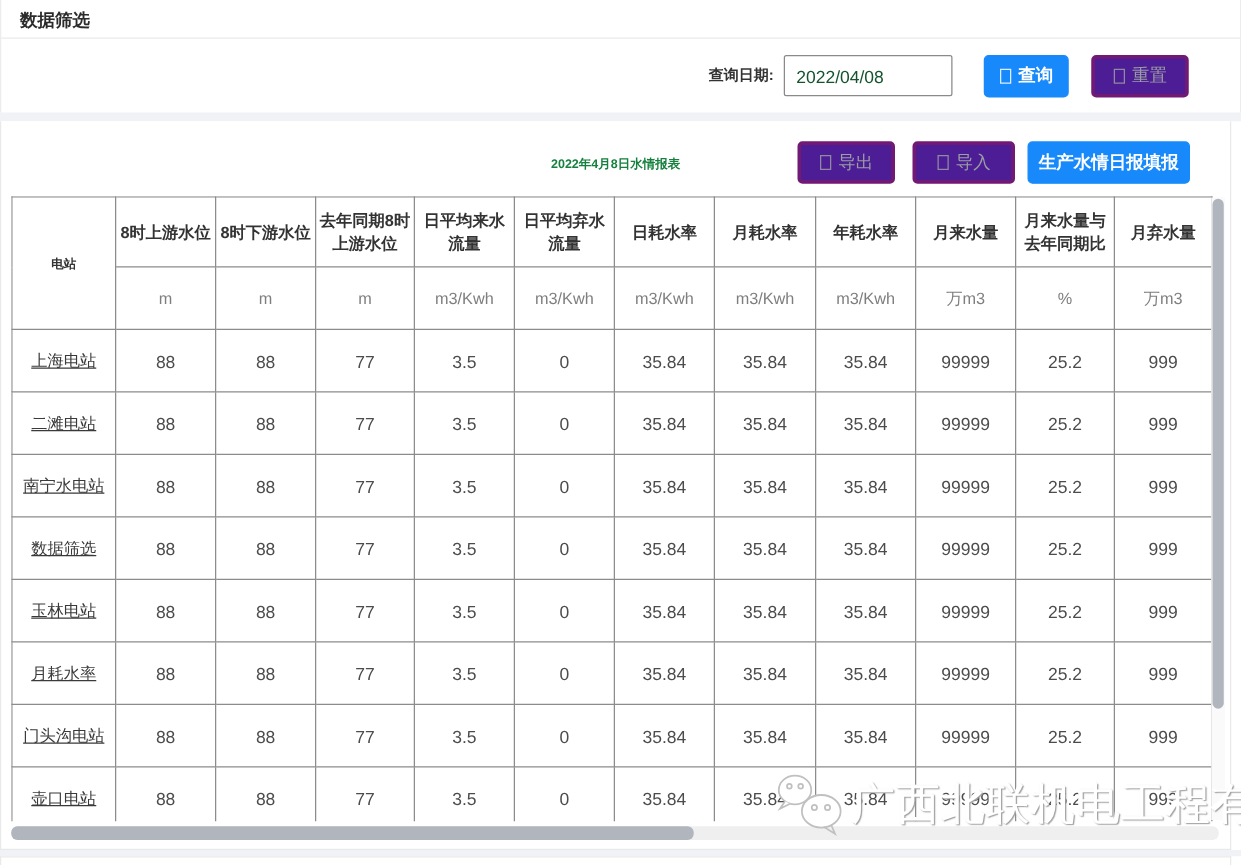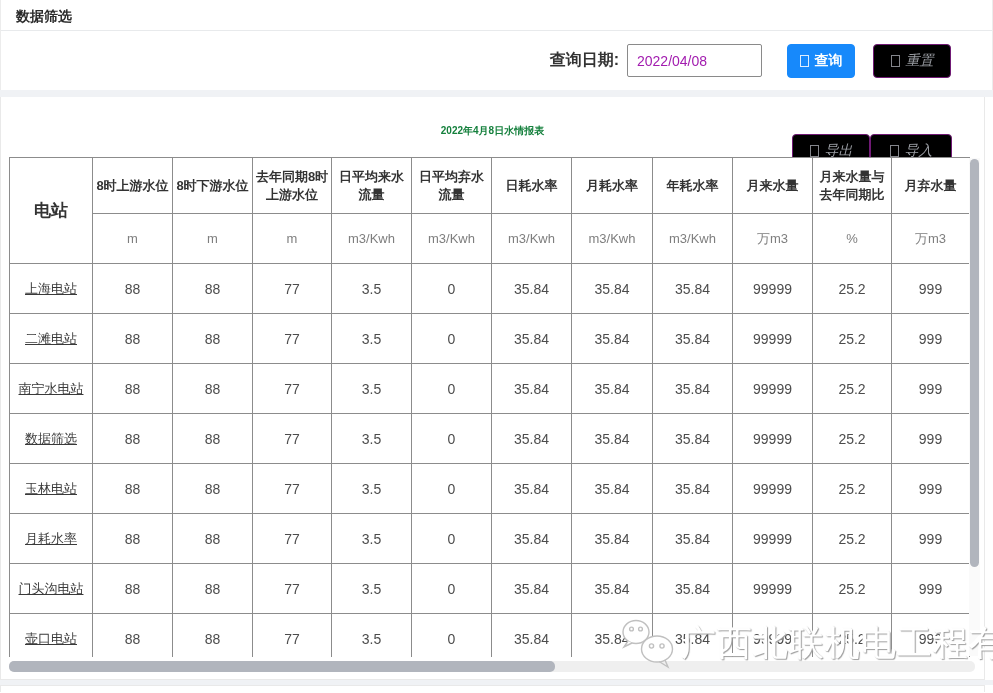--- a/index.html
+++ b/index.html
@@ -2,46 +2,46 @@
 <html><head>
 <meta charset="utf-8">
 <style>
   * { margin:0; padding:0; box-sizing:border-box; }
   html,body { width:993px; height:693px; background:#fff; font-family:"Liberation Sans","DejaVu Sans",sans-serif; color:#333; overflow:hidden; }
 
   
   .filter-card { width:993px; background:#fff; border-left:1px solid #ececec; border-right:1px solid #ececec; }
   .filter-header { height:31px; padding:8px 15px 0 15px; font-size:14px; font-weight:600; color:#2b2b2b; border-bottom:1px solid #e8eaec; }
   .filter-body { height:59px; display:flex; align-items:center; justify-content:flex-end; padding-right:41px; }
-  .date-label { font-size:16px; font-weight:600; color:#333; margin-right:8px; }
-  .date-input { width:135px; height:33px; border:1px solid #8a8a8a; border-radius:2px; padding:0 9px; font-size:14px; color:#a21caf; background:#fff; font-family:inherit; }
+  .date-label { font-size:12px; font-weight:600; color:#333; margin-right:8px; }
+  .date-input { width:135px; height:33px; border:1px solid #8a8a8a; border-radius:2px; padding:0 9px; font-size:14px; color:#14532d; background:#fff; font-family:inherit; }
   .btn { height:34px; border-radius:4px; font-size:14px; cursor:pointer; display:inline-flex; align-items:center; justify-content:center; font-family:inherit; }
   .btn-primary { background:#1789fb; border:1px solid #1789fb; color:#fff; font-weight:600; }
-  .btn-plain { background:#000000; border:1px solid #701a75; color:#9b9ea4; font-weight:400;font-style:italic; }
+  .btn-plain { background:#4c1d95; border:3px solid #701a75; color:#9b9ea4; font-weight:400; }
   .btn-query { width:68px; margin-left:25px; }
   .btn-reset { width:78px; margin-left:18px; }
   .tofu { display:inline-block; width:9px; height:12px; border:1px solid currentColor; margin-right:6px; opacity:.85; }
 
   .page-gap { height:7px; background:#f0f2f5; width:993px; }
 
   
   .report-card { position:relative; width:985px; height:583px; background:#fff; border:1px solid #e9e9e9; border-top:none; }
   .report-toolbar { position:relative; height:60px; }
   .report-title { position:absolute; left:50%; top:27px; transform:translateX(-50%); font-size:10px; font-weight:700; color:#15803d; white-space:nowrap; }
-  .toolbar-btns { position:absolute; right:32px; top:37px; display:flex;padding-left:41px; }
+  .toolbar-btns { position:absolute; right:32px; top:16px; display:flex;padding-left:41px; }
   .btn-export { width:78px; }
-  .btn-import { width:82px; margin-left:0; }
+  .btn-import { width:82px; margin-left:14px; }
   .btn-fill { padding:0 8px; margin-left:10px; font-size:14px; }
 
   
   .table-zone { position:relative; margin-left:8px; width:972px; height:500px; overflow:hidden; }
   table { border-collapse:collapse; table-layout:fixed; width:960px; background:#fff; }
   th, td { border:1px solid #8c8c8c; text-align:center; vertical-align:middle; padding:2px; }
   thead th.col-h { height:56px; font-size:13px; font-weight:700; color:#333; line-height:1.35; }
-  th.station-h { font-size:17px; font-weight:700; color:#333; }
+  th.station-h { font-size:10px; font-weight:700; color:#333; }
   td.unit-cell { height:50px; font-size:13px; color:#7e7e7e; font-weight:400; }
   td.station-cell { height:50px; font-size:13px; color:#3a3a3a; font-weight:400;text-decoration:underline; }
   td.value-cell { height:50px; font-size:14px; color:#4c4c4c; }
 
   
   .vscroll { position:absolute; left:960px; top:1px; width:11px; height:498px; background:#fafafa; }
   .vscroll-thumb { position:absolute; top:1px; left:1px; width:9px; height:408px; background:#b1b5bd; border-radius:5px; }
   .hscroll { margin-left:8px; margin-top:4px; position:relative; width:966px; height:11px; background:#efefef; border-radius:5px; }
   .hscroll-thumb { position:absolute; left:0; top:0; width:546px; height:11px; background:#b1b5bd; border-radius:5px; }
 
@@ -79,20 +79,23 @@
   <div class="report-toolbar">
     <div class="report-title">2022年4月8日水情报表</div>
     <div class="toolbar-btns">
       <button class="btn btn-plain btn-export">
         <span class="tofu"></span>
         <span>导出</span>
       </button>
       <button class="btn btn-plain btn-import">
         <span class="tofu"></span>
         <span>导入</span>
+      </button>
+      <button class="btn btn-primary btn-fill">
+        <span>生产水情日报填报</span>
       </button>
     </div>
   </div>
 
   <div class="table-zone">
     <table id="report-table">
       <colgroup>
           <col style="width: 83px;">
           <col style="width: 80px;">
           <col style="width: 80px;">

